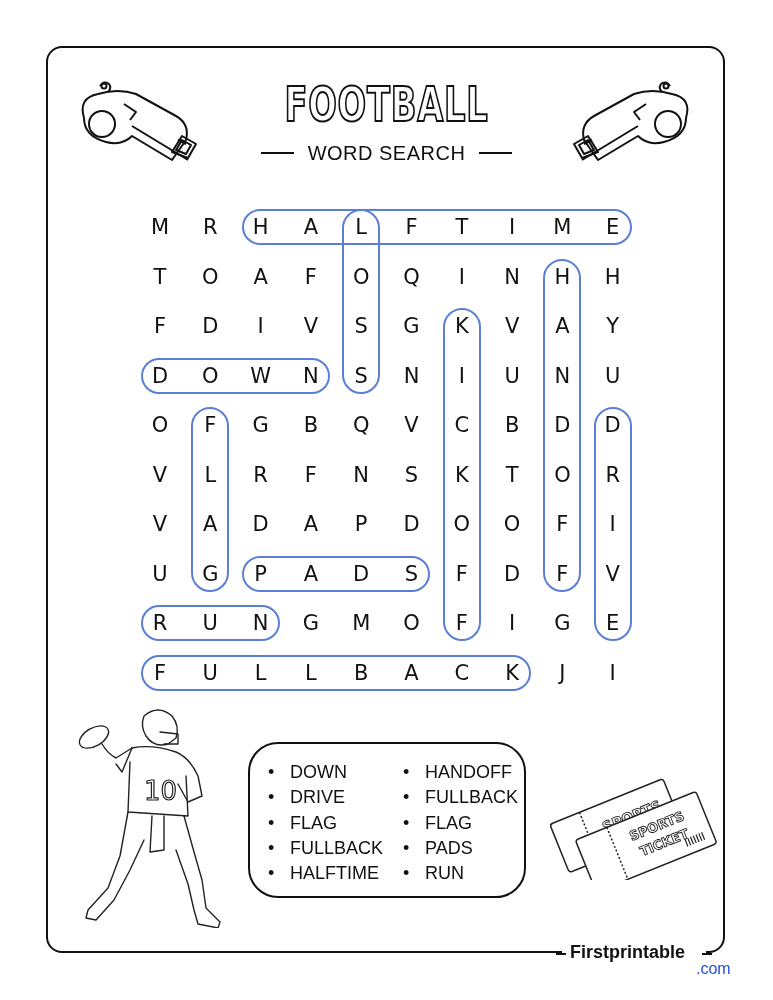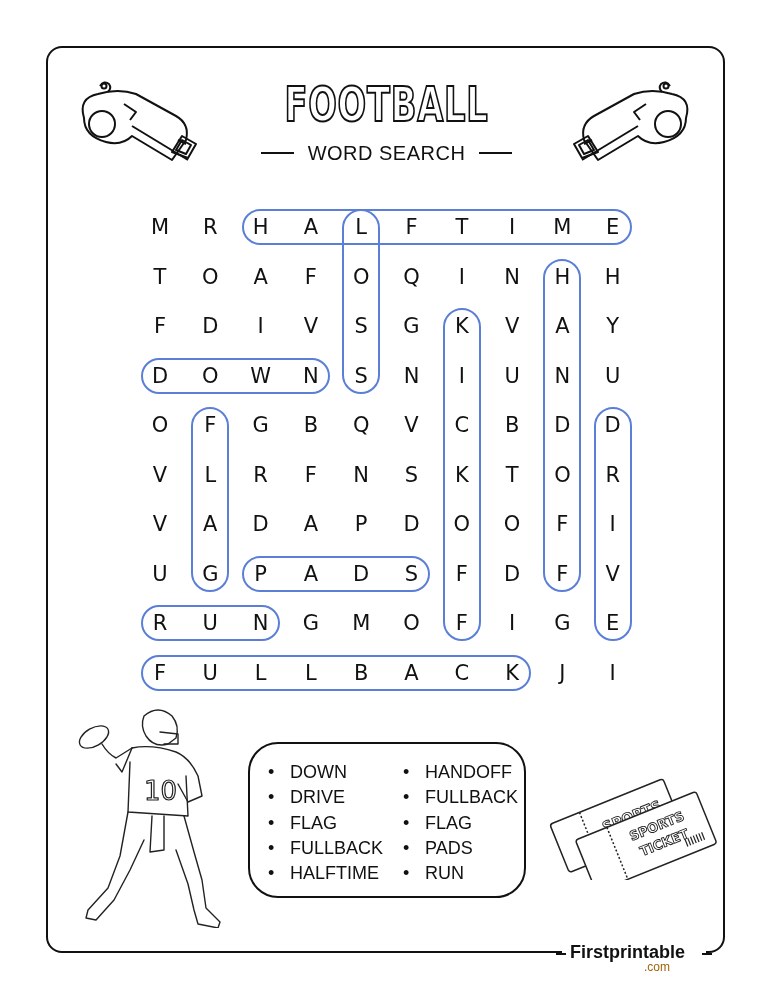--- a/index.html
+++ b/index.html
@@ -23,21 +23,21 @@
           font-family:"DejaVu Sans","Liberation Sans",sans-serif; }
   .ring { position:absolute; border:2.5px solid #5b7fd6; border-radius:20px; box-sizing:border-box; }
   .wordbox { position:absolute; left:248px; top:742px; width:278px; height:156px;
              border:2px solid #111; border-radius:30px; box-sizing:border-box; }
   .wordcol { position:absolute; top:16px; list-style:none; margin:0; padding:0; }
   .wordcol li { font-size:18px; line-height:25.3px; color:#111; white-space:nowrap;
                 font-family:"Liberation Sans","DejaVu Sans",sans-serif; }
   .wordcol li::before { content:"\2022"; display:inline-block; width:22px; font-size:18px; }
   .brand { position:absolute; left:570px; top:942px; font-weight:bold; font-size:18px; color:#111;
            font-family:"Liberation Sans","DejaVu Sans",sans-serif; }
-  .brand-dom { position:absolute; left:644px; top:960px; font-size:12px; color:#a16207;
+  .brand-dom { position:absolute; left:696px; top:960px; font-size:16px; color:#1d4ed8;
                font-family:"Liberation Sans","DejaVu Sans",sans-serif; }
   .brand-line-l { position:absolute; left:556px; top:953px; width:10px; height:2px; background:#111; }
   .brand-line-r { position:absolute; left:702px; top:953px; width:10px; height:2px; background:#111; }
 </style>
 </head>
 <body>
 
 <div class="frame"></div>
 <div class="frame-gap"></div>
 

